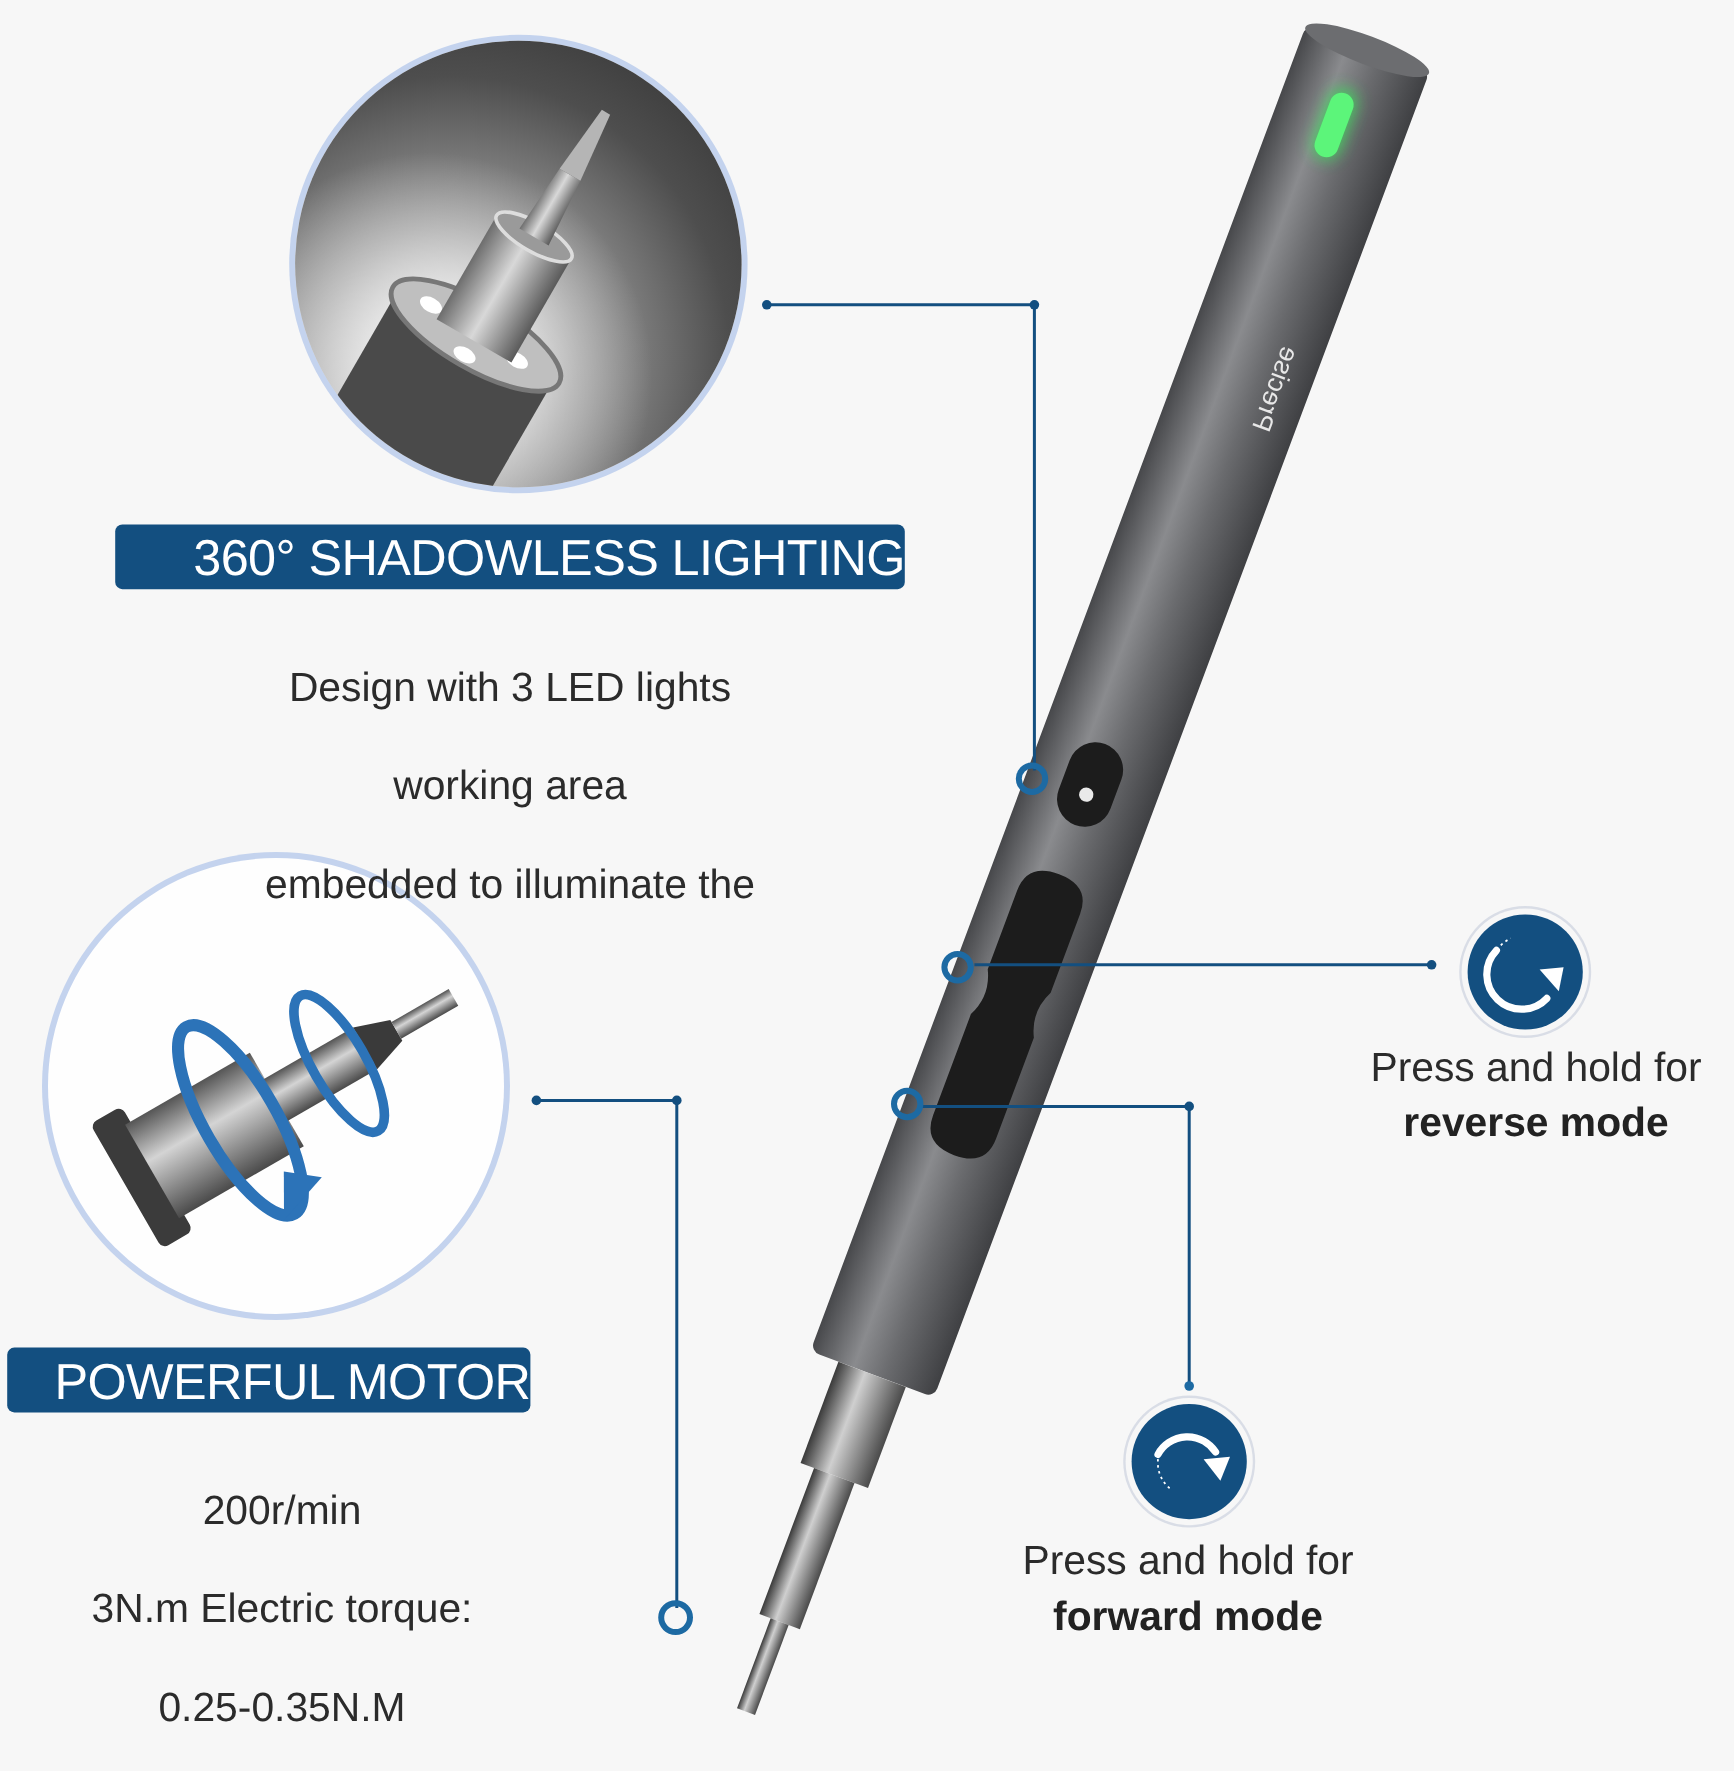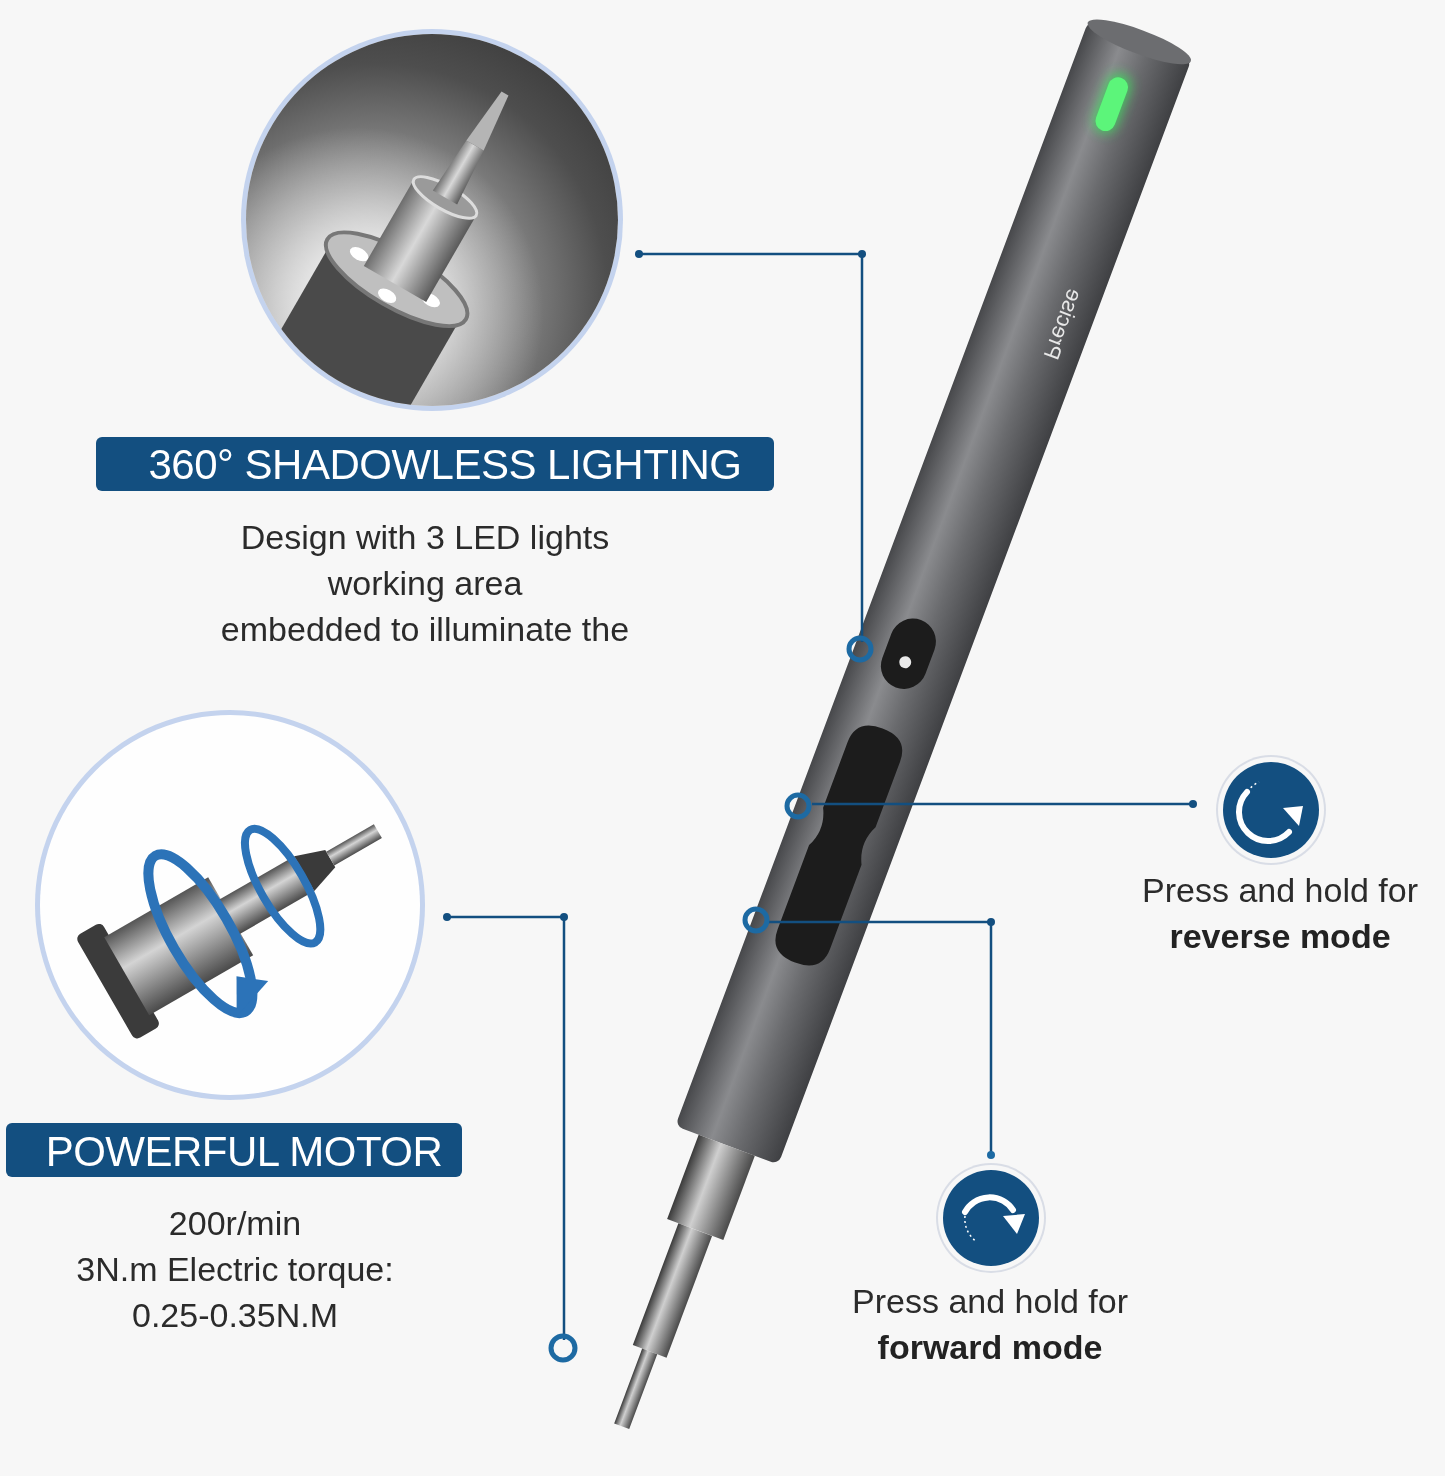--- a/index.html
+++ b/index.html
@@ -6,30 +6,30 @@
   body {
     width:1445px; height:1476px; position:relative; overflow:hidden;
     background:#f7f7f7;
     font-family:"Liberation Sans", "DejaVu Sans", sans-serif;
     color:#2a2a2a;
   }
   svg.layer { position:absolute; left:0; top:0; }
 
   .banner {
     position:absolute; background:#134f80; color:#fff;
-    border-radius:6px; text-align:center; white-space:nowrap;
-    font-weight:400; letter-spacing:-0.5px;padding-left:20px;
+    border-radius:6px; text-align:right; white-space:nowrap;
+    font-weight:400; letter-spacing:-0.5px;
   }
   .banner-lighting { left:96px; top:437px; width:658px; height:54px; line-height:56px; font-size:42px; }
   .banner-motor { left:6px; top:1123px; width:436px; height:54px; line-height:58px; font-size:42px; }
 
   .desc { position:absolute; text-align:center; font-size:34px; line-height:46px; color:#2b2b2b; }
   .desc-lighting { left:120px; top:514px; width:610px; }
   .desc-motor { left:10px; top:1200px; width:450px; }
-  .desc .line { display:block; }
+  .desc .line { display:block;margin-top:36px; }
 
   .mode-text { position:absolute; text-align:center; font-size:34px; line-height:46px; color:#2b2b2b; }
   .mode-text .bold { display:block; font-weight:700; color:#222; }
   .mode-reverse { left:1105px; top:867px; width:350px; }
   .mode-forward { left:815px; top:1278px; width:350px; }
 
   .mode-icon {
     position:absolute; width:96px; height:96px; border-radius:50%;
     background:#134f80; box-shadow:0 0 0 5px #f7f7f7, 0 0 0 7px #d9dde6;
   }

